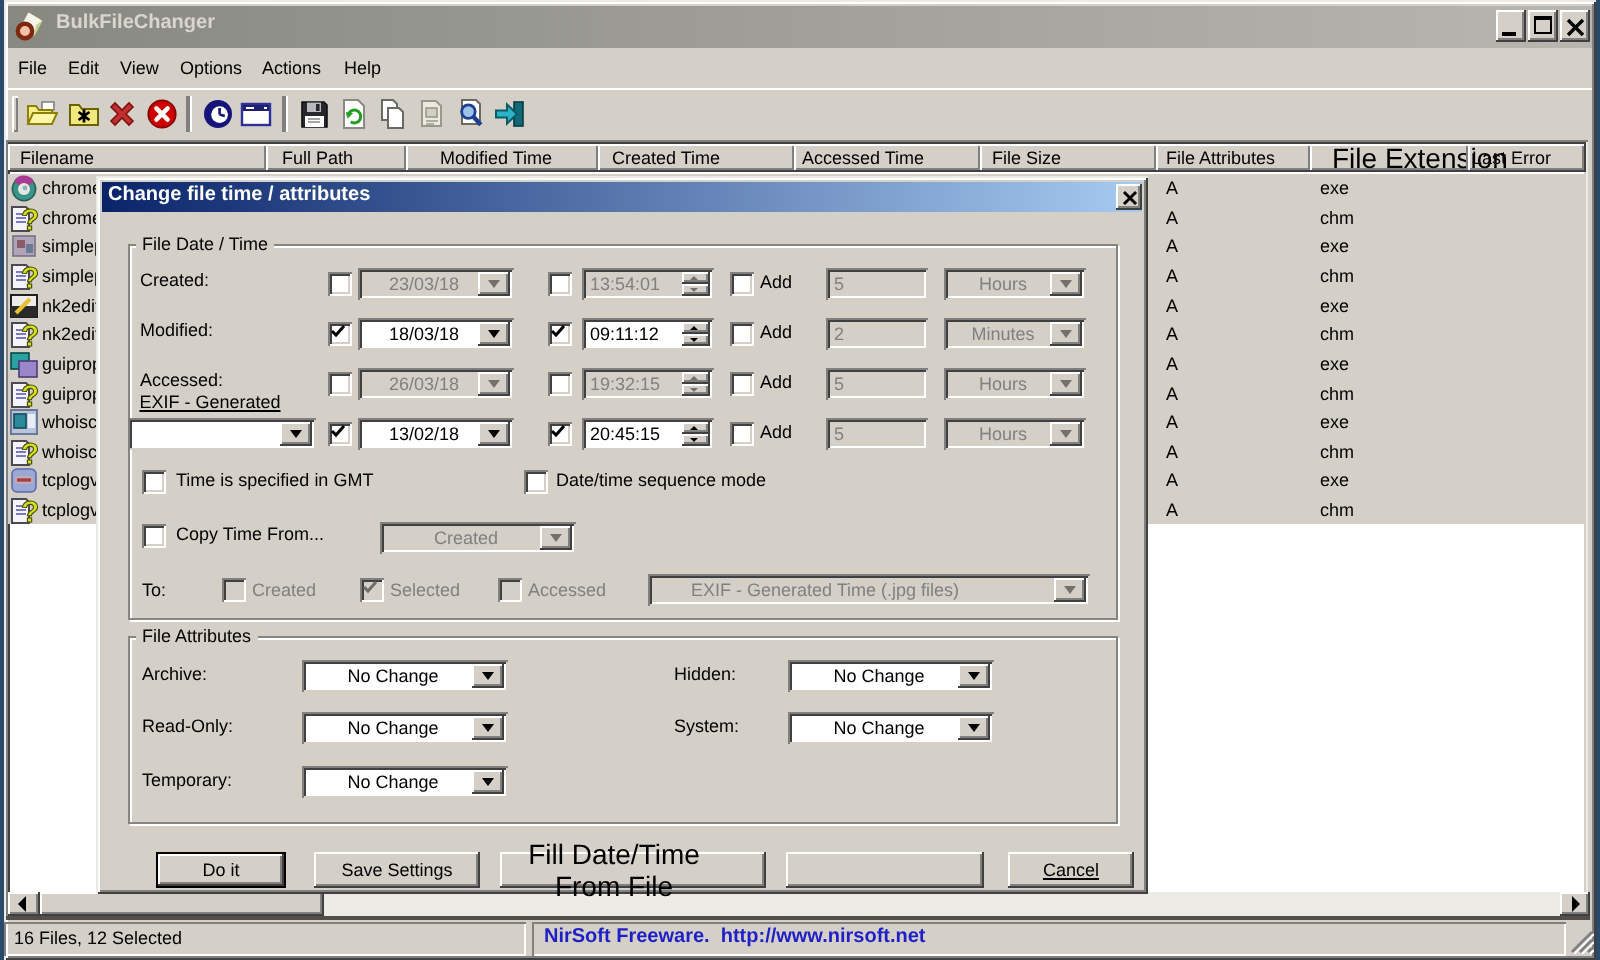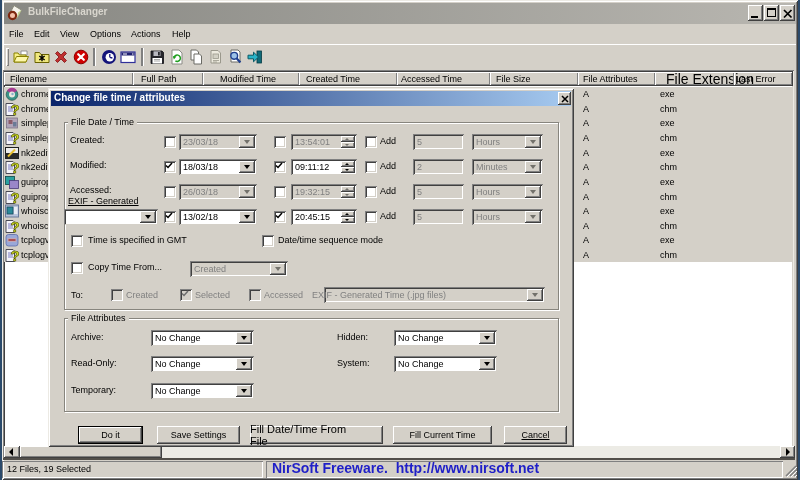--- a/index.html
+++ b/index.html
@@ -5,21 +5,21 @@
   font-family:"Liberation Sans", sans-serif; font-size:9px; background:#D4D0C8; }
 .r { position:absolute; background:#D4D0C8;
   box-shadow: inset -1px -1px 0 #404040, inset 1px 1px 0 #fff, inset -2px -2px 0 #808080, inset 2px 2px 0 #D4D0C8; }
 .s { position:absolute; background:#fff;
   box-shadow: inset 1px 1px 0 #808080, inset -1px -1px 0 #D4D0C8, inset 2px 2px 0 #404040, inset -2px -2px 0 #fff; }
 .cb { position:absolute; width:12px; height:12px;
   box-shadow: inset 1px 1px 0 #808080, inset -1px -1px 0 #fff, inset 2px 2px 0 #404040, inset -2px -2px 0 #D4D0C8; }
 .t { position:absolute; font-size:9px; line-height:11px; white-space:nowrap; transform:translateZ(0); }
 .sep { position:absolute; width:2px; background:#808080; box-shadow:1px 0 0 #fff; }
 </style></head><body>
-<div style="position:absolute;left:0;top:0;width:800px;height:480px;transform:translateZ(0);">
+<div style="position:absolute;left:0;top:0;width:800px;height:480px;transform:translateZ(0);text-align:center;">
 
 <div style="position:absolute;left:0;top:0;width:2px;height:480px;background:#2b4a6b;"></div>
 <div style="position:absolute;right:0;top:0;width:2px;height:480px;background:#2b4a6b;"></div>
 <div style="position:absolute;left:2px;top:0;width:796px;height:480px;box-shadow: inset 1px 1px 0 #ECEAE4, inset -1px -1px 0 #404040, inset 2px 2px 0 #fff, inset -2px -2px 0 #808080;"></div>
 <div style="position:absolute;left:4px;top:3px;width:792px;height:21px;background:linear-gradient(to right,#888883,#b8b6b0);"></div>
 <svg style="position:absolute;left:7px;top:5px;" width="16" height="16">
 <polygon points="7,0.5 14.5,5 10,13.5 2.5,9" fill="#f6f4ec" stroke="#8a8a7a" stroke-width="1"></polygon>
 <polygon points="11,7.5 14.5,5 10,13.5" fill="#c2d490"></polygon>
 <circle cx="5.5" cy="10.5" r="3.6" fill="#f4c0a8" stroke="#7e2810" stroke-width="2.2"></circle>
 </svg>
@@ -240,22 +240,22 @@
 <div class="t" style="left:660px;top:250px;color:#000;font-weight:normal;font-size:9px;">chm</div>
 <div style="position:absolute;left:4px;top:446px;width:789px;height:12px;background:#ECEBE5;"></div>
 <div class="r " style="left:4px;top:446px;width:16px;height:12px;"></div>
 <div style="position:absolute;left:9px;top:448px;width:0;height:0;border-top:4px solid transparent;border-bottom:4px solid transparent;border-right:4.5px solid #000;"></div>
 <div class="r " style="left:20px;top:446px;width:142px;height:12px;"></div>
 <div class="r " style="left:780px;top:446px;width:15px;height:12px;"></div>
 <div style="position:absolute;left:786px;top:448px;width:0;height:0;border-top:4px solid transparent;border-bottom:4px solid transparent;border-left:4.5px solid #000;"></div>
 <div style="position:absolute;left:3px;top:458px;width:792px;height:2px;background:#524f4a;"></div>
 <div style="position:absolute;left:2px;top:461px;width:261px;height:17px;box-shadow:inset 1px 1px 0 #808080, inset -1px -1px 0 #fff;"></div>
 <div style="position:absolute;left:266px;top:461px;width:517px;height:17px;box-shadow:inset 1px 1px 0 #808080, inset -1px -1px 0 #fff;"></div>
-<div class="t" style="left:7px;top:464px;color:#000;font-weight:normal;font-size:9px;">12 Files, 19 Selected</div>
-<div class="t" style="left:272px;top:463px;color:#1f1fc8;font-weight:bold;font-size:14px;">NirSoft Freeware.&nbsp; http://www.nirsoft.net</div>
+<div class="t" style="left:7px;top:464px;color:#000;font-weight:normal;font-size:9px;">16 Files, 12 Selected</div>
+<div class="t" style="left:272px;top:463px;color:#1f1fc8;font-weight:bold;font-size:10px;">NirSoft Freeware.&nbsp; http://www.nirsoft.net</div>
 <svg style="position:absolute;left:785px;top:465px;" width="12" height="12">
 <path d="M11 1 L1 11 M11 5 L5 11 M11 9 L9 11" stroke="#808080" stroke-width="1.5"></path>
 <path d="M12 2 L2 12 M12 6 L6 12 M12 10 L10 12" stroke="#fff" stroke-width="1"></path>
     </svg>
 <div style="position:absolute;left:48px;top:88px;width:526px;height:359px;background:#D4D0C8;box-shadow: inset 1px 1px 0 #ECEAE4, inset -1px -1px 0 #404040, inset 2px 2px 0 #fff, inset -2px -2px 0 #808080;"></div>
 <div style="position:absolute;left:51px;top:91px;width:520px;height:15px;background:linear-gradient(to right,#0a246a,#a6caf0);"></div>
 <div class="t" style="left:54px;top:92px;color:#fff;font-weight:bold;font-size:10px;">Change file time / attributes</div>
 <div class="r " style="left:558px;top:92px;width:13px;height:13px;"></div>
 <svg style="position:absolute;left:560.5px;top:94.5px;" width="8" height="8">
 <path d="M1 1 L7 7 M7 1 L1 7" stroke="#000" stroke-width="1.5"></path>
@@ -440,17 +440,16 @@
     <div class="t" style="left:155px;top:386px;width:83px;color:#000;overflow:hidden;white-space:nowrap;">No Change</div>
     <div class="r" style="left:236px;top:385px;width:16px;height:12px;">
       <div style="position:absolute;left:5px;top:4px;width:0;height:0;border-left:3px solid transparent;border-right:3px solid transparent;border-top:4px solid #000;"></div>
     </div>
 <div style="position:absolute;left:78px;top:426px;width:65px;height:18px;border:1px solid #000;background:#D4D0C8;"></div>
     <div class="r" style="left:79px;top:427px;width:63px;height:16px;"></div>
     <div style="position:absolute;left:78px;top:426px;width:65px;height:18px;display:flex;align-items:center;justify-content:center;font-size:9px;color:#000;transform:translateZ(0);">Do it</div>
 <div class="r" style="left:157px;top:426px;width:83px;height:18px;"></div>
     <div style="position:absolute;left:157px;top:426px;width:83px;height:18px;display:flex;align-items:center;justify-content:center;font-size:9px;color:#000;transform:translateZ(0);">Save Settings</div>
 <div class="r" style="left:250px;top:426px;width:133px;height:18px;"></div>
-    <div style="position:absolute;left:250px;top:426px;width:114px;height:18px;display:flex;align-items:center;justify-content:center;font-size:11px;color:#000;transform:translateZ(0);">Fill Date/Time From File</div>
+    <div style="position:absolute;left:250px;top:426px;width:114px;height:18px;display:flex;align-items:center;justify-content:center;font-size:14px;color:#000;transform:translateZ(0);">Fill Date/Time From File</div>
 <div class="r" style="left:393px;top:426px;width:99px;height:18px;"></div>
-    <div style="position:absolute;left:393px;top:426px;width:99px;height:18px;display:flex;align-items:center;justify-content:center;font-size:9px;color:#000;transform:translateZ(0);">Fill Current Time</div>
 <div class="r" style="left:504px;top:426px;width:63px;height:18px;"></div>
     <div style="position:absolute;left:504px;top:426px;width:63px;height:18px;display:flex;align-items:center;justify-content:center;font-size:9px;color:#000;transform:translateZ(0);text-decoration:underline;">Cancel</div>
 </div>
 </body></html>

